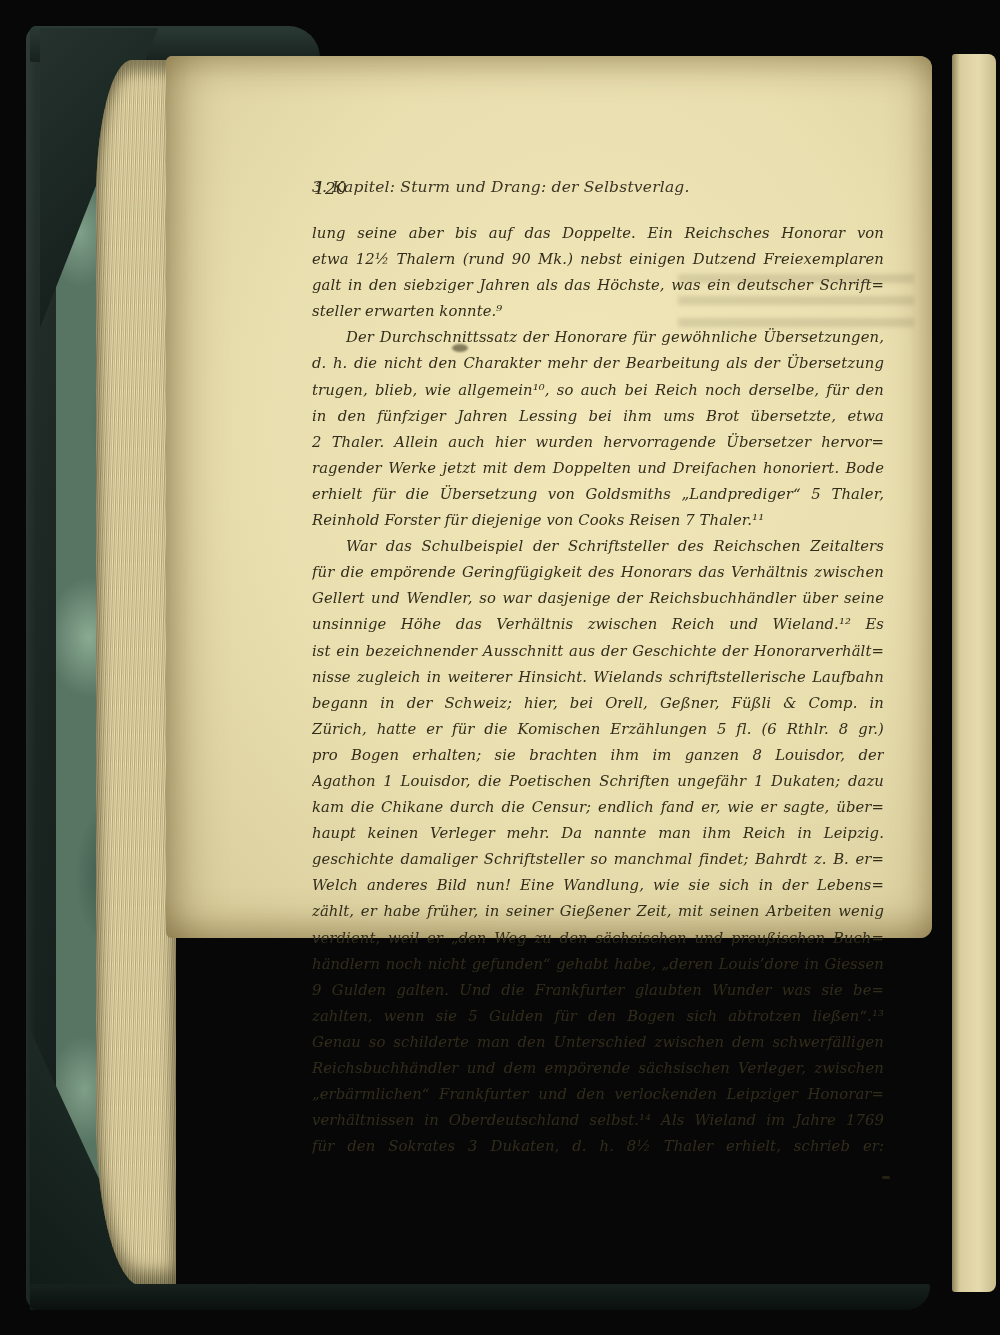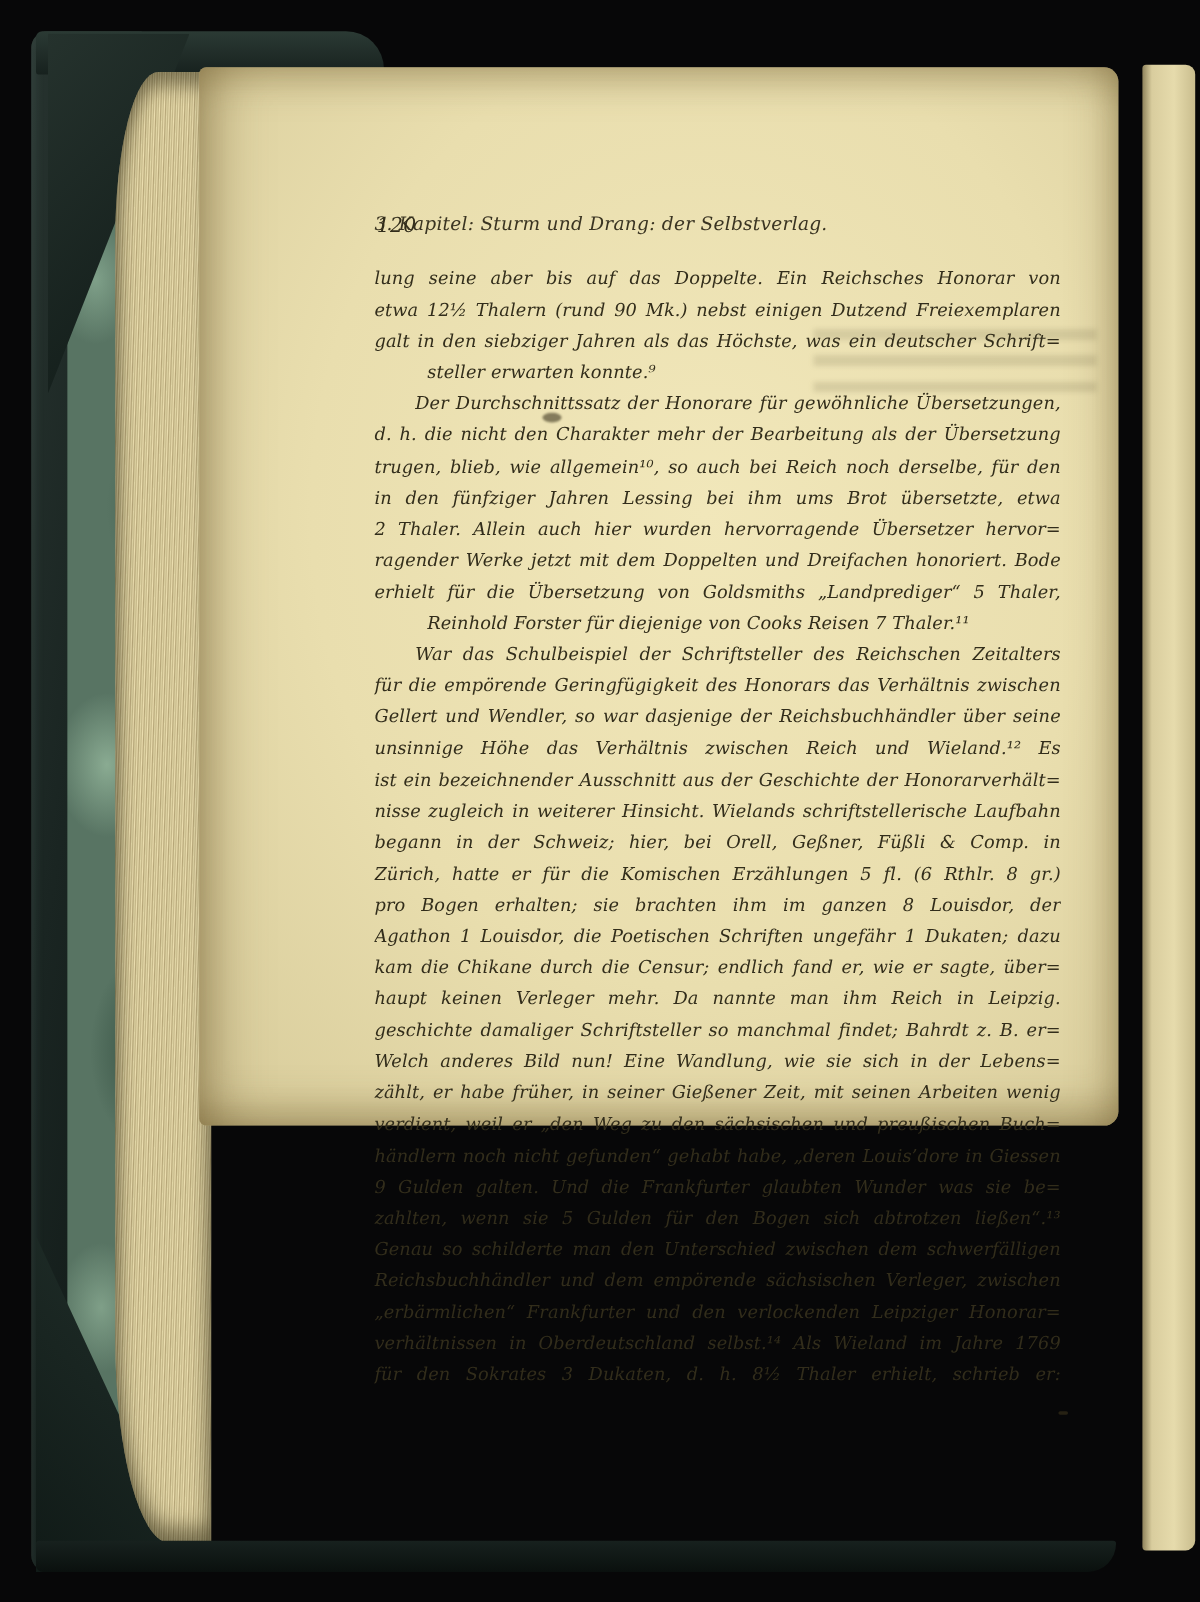--- a/index.html
+++ b/index.html
@@ -81,21 +81,21 @@
     position:relative;height:24px;font-size:15.5px;letter-spacing:.2px;
   }
   .page-number{position:absolute;left:2px;top:0;font-size:17px;}
   .running-header{display:block;text-align:left;color:#3a3422;margin-top:28px;}
   .text-block{margin-top:18px;font-size:14.8px;}
   .line{
     height:26.1px;line-height:26.1px;overflow:hidden;
     text-align:justify;text-align-last:justify;
     letter-spacing:.1px;
   }
-  .line.lastline{text-align-last:left;margin-left:44px;}
+  .line.lastline{text-align-last:left;}
   .line.indent{text-indent:34px;}
   
   .bleed-through{
     position:absolute;left:512px;top:218px;width:236px;height:66px;
     background:repeating-linear-gradient(180deg,
       rgba(95,88,55,.16) 0 9px, rgba(95,88,55,0) 9px 22px);
     filter:blur(2px);pointer-events:none;
   }
   .ink-smudge{
     position:absolute;left:286px;top:288px;width:16px;height:8px;

